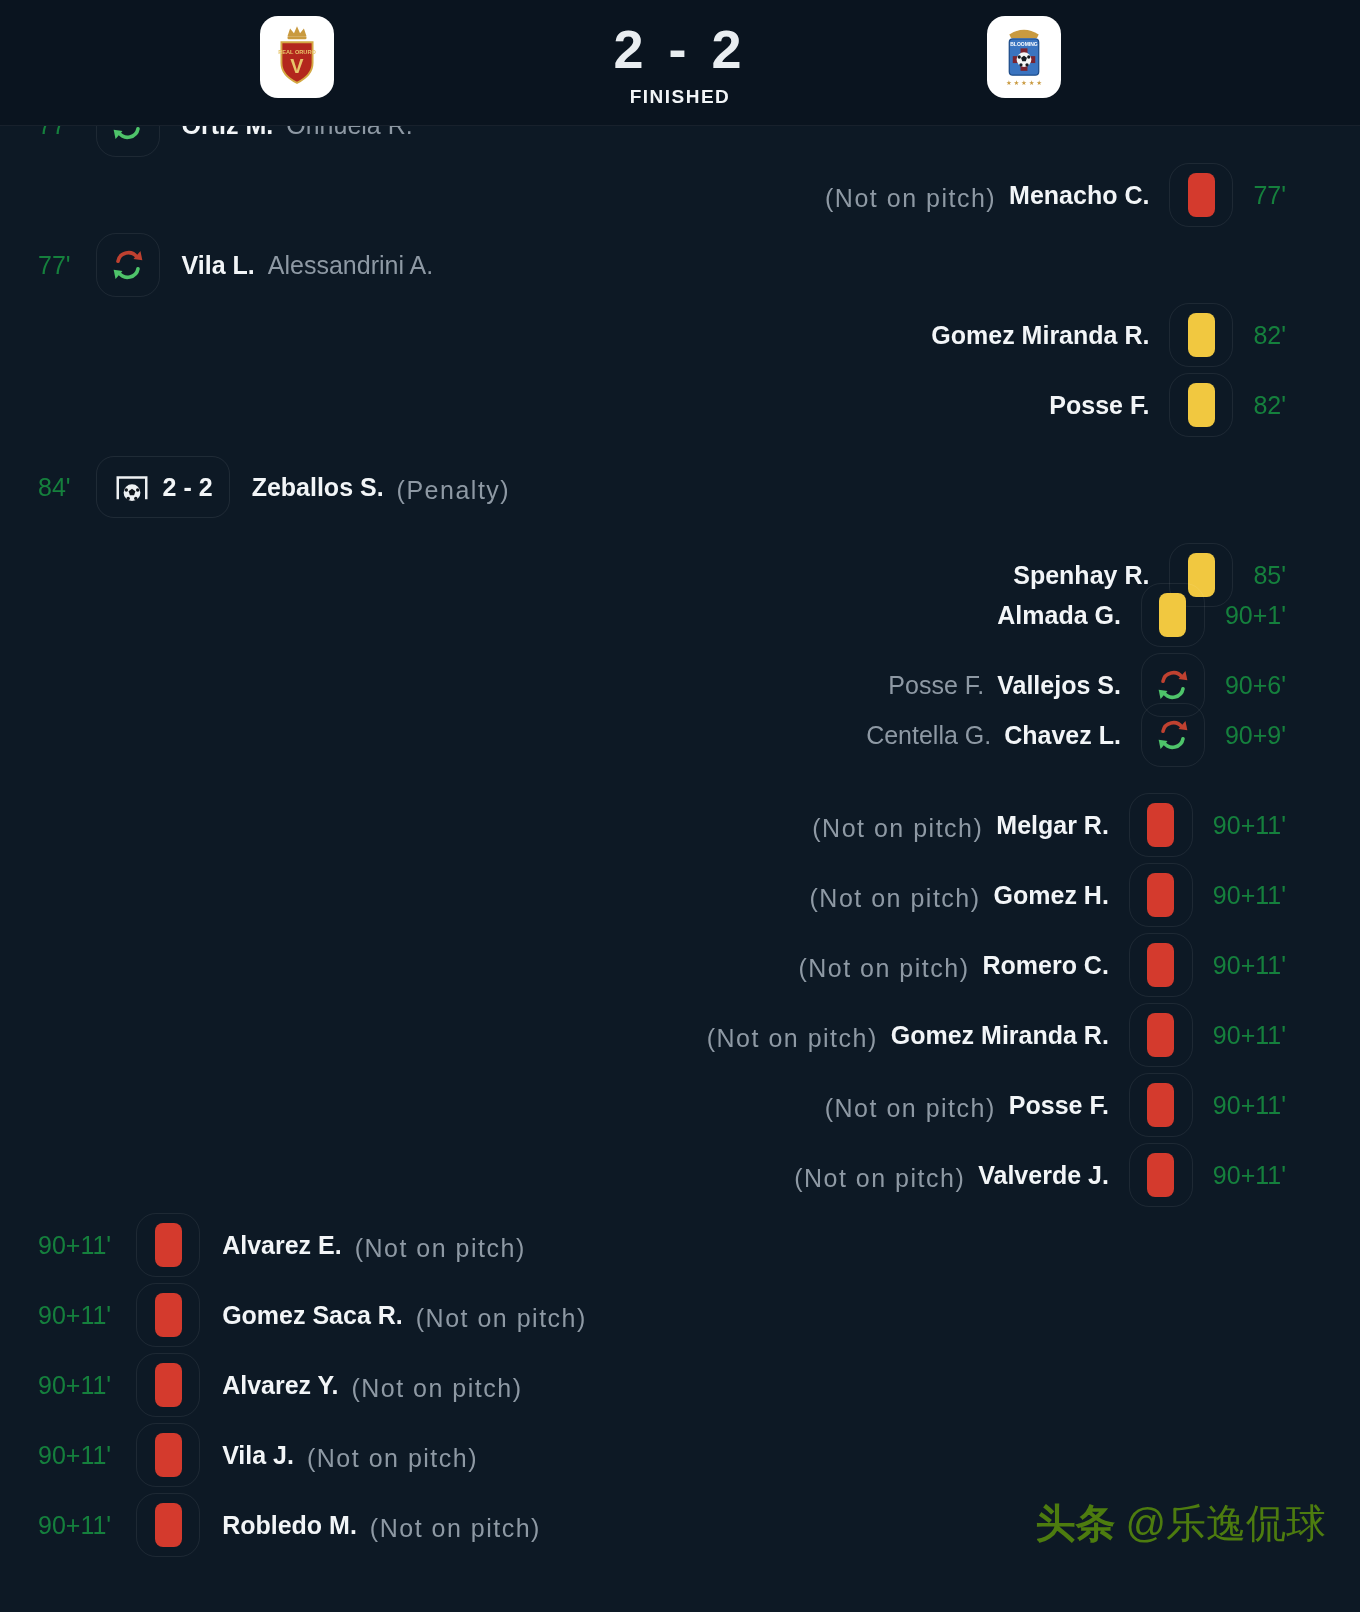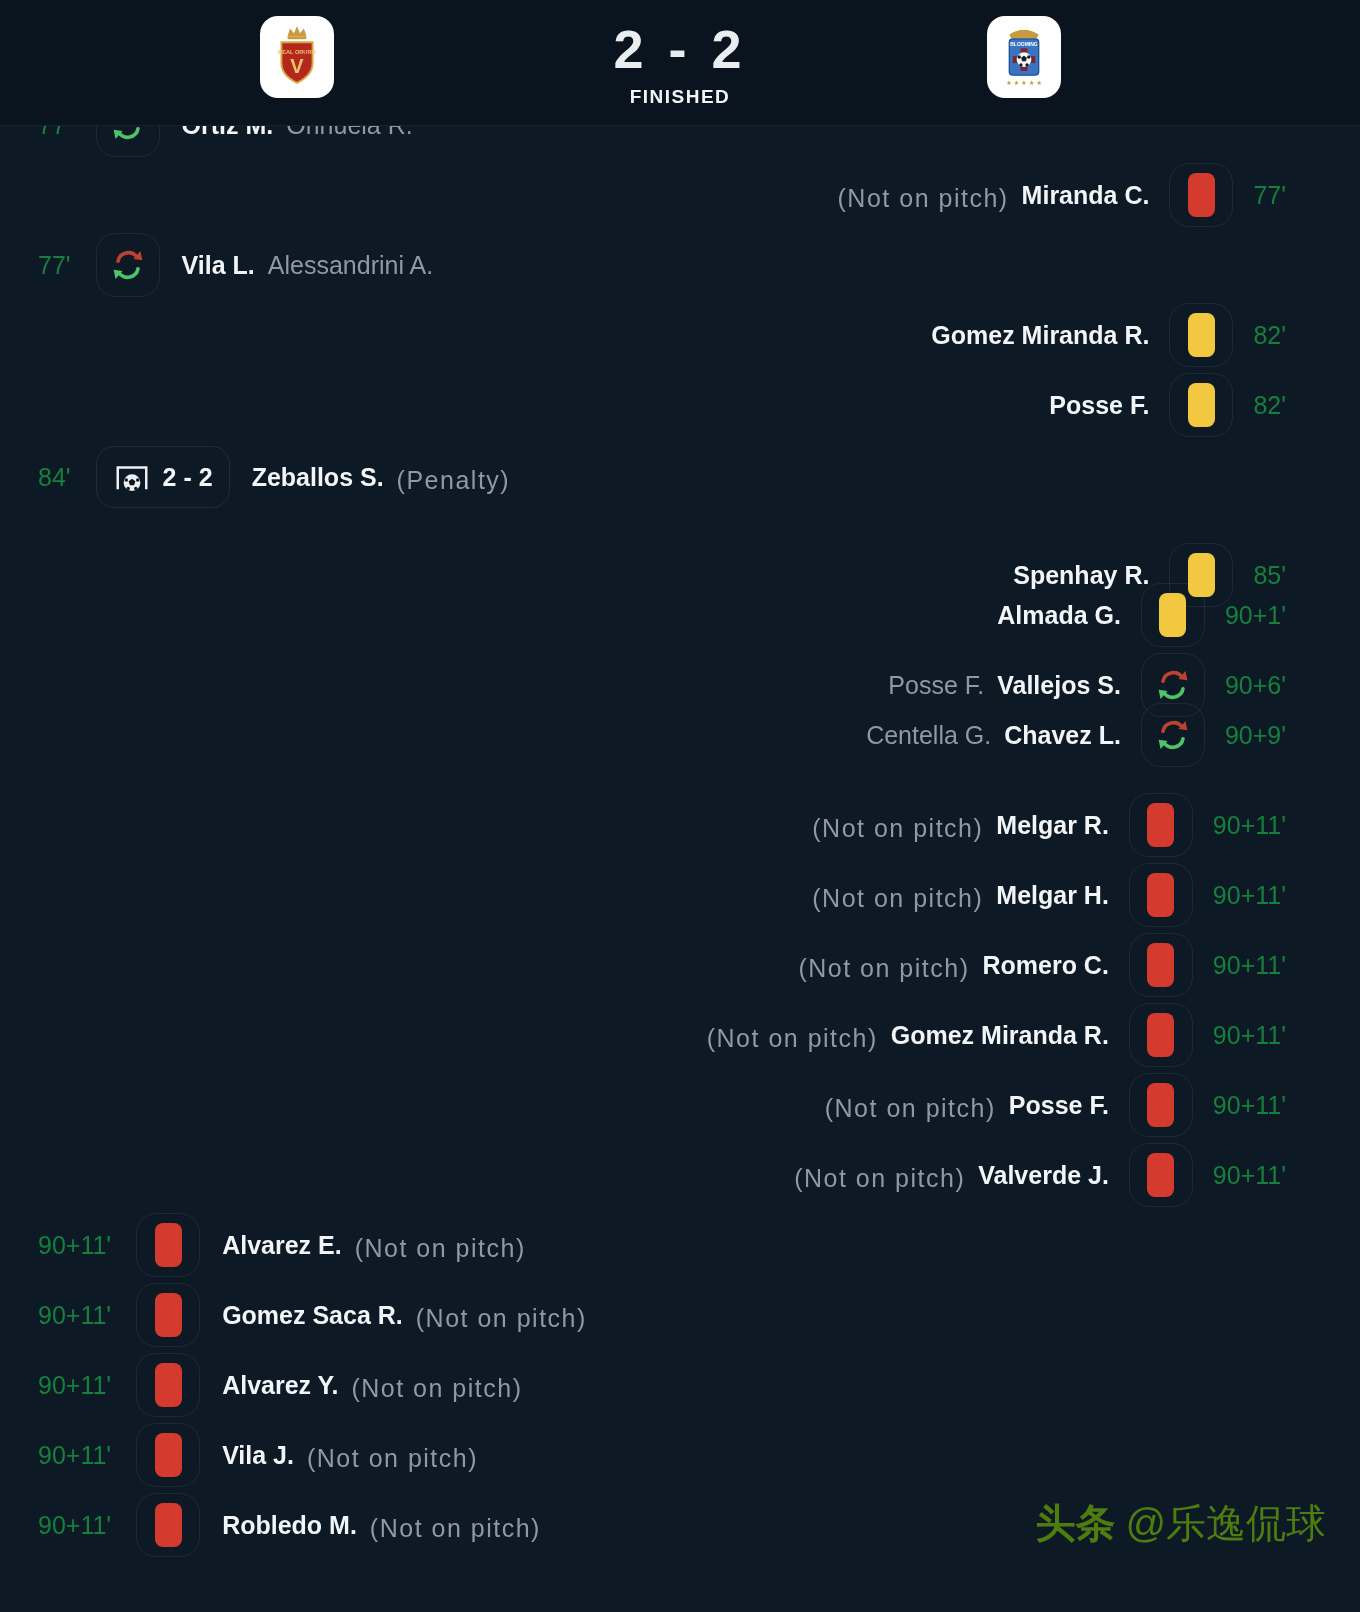--- a/index.html
+++ b/index.html
@@ -59,21 +59,21 @@
     <path d="M29.8 4.8 L31.6 13.6 L23.2 12.4 Z" fill="#bf4130"></path>
     <path d="M27.5 21.5 A10 10 0 0 1 9.5 25.4" fill="none" stroke="#4ec46a" stroke-width="3.4" stroke-linecap="round"></path>
     <path d="M6.2 31.2 L4.4 22.4 L12.8 23.6 Z" fill="#4ec46a"></path>
   </svg>
       </span>
       <span class="part player">Ortiz M.</span>
       <span class="part player-out">Orihuela R.</span>
     </div>
     <div class="row away" style="top: 160px;">
       <span class="part status">(Not on pitch)</span>
-      <span class="part player">Miranda C.</span>
+      <span class="part player">Menacho C.</span>
       <span class="icon-box">
         <span class="card red"></span>
       </span>
       <span class="time">77'</span>
     </div>
     <div class="row home" style="top: 230px;">
       <span class="time">77'</span>
       <span class="icon-box">
         <svg width="38" height="38" viewBox="0 0 36 36">
     <path d="M8.5 14.5 A10 10 0 0 1 26.5 10.6" fill="none" stroke="#bf4130" stroke-width="3.4" stroke-linecap="round"></path>
@@ -92,21 +92,21 @@
       </span>
       <span class="time">82'</span>
     </div>
     <div class="row away" style="top: 370px;">
       <span class="part player">Posse F.</span>
       <span class="icon-box">
         <span class="card yellow"></span>
       </span>
       <span class="time">82'</span>
     </div>
-    <div class="row home" style="top: 442px;">
+    <div class="row home" style="top: 452px;">
       <span class="time">84'</span>
       <span class="goal-pill">
         <svg width="38" height="34" viewBox="0 0 40 34">
     <path d="M5 30 V7 H35 V30" fill="none" stroke="#eef1f3" stroke-width="2.6"></path>
     <circle cx="20" cy="23" r="8.8" fill="#eef1f3"></circle>
     <path d="M20 18.8 l3.6 2.6 -1.4 4.2 h-4.4 l-1.4 -4.2 Z" fill="#10151b"></path>
     <circle cx="14" cy="20.2" r="1.8" fill="#10151b"></circle>
     <circle cx="26" cy="20.2" r="1.8" fill="#10151b"></circle>
     <circle cx="16" cy="29" r="1.8" fill="#10151b"></circle>
     <circle cx="24" cy="29" r="1.8" fill="#10151b"></circle>
@@ -159,21 +159,21 @@
     <div class="row away" style="top: 790px;">
       <span class="part status">(Not on pitch)</span>
       <span class="part player">Melgar R.</span>
       <span class="icon-box">
         <span class="card red"></span>
       </span>
       <span class="time">90+11'</span>
     </div>
     <div class="row away" style="top: 860px;">
       <span class="part status">(Not on pitch)</span>
-      <span class="part player">Melgar H.</span>
+      <span class="part player">Gomez H.</span>
       <span class="icon-box">
         <span class="card red"></span>
       </span>
       <span class="time">90+11'</span>
     </div>
     <div class="row away" style="top: 930px;">
       <span class="part status">(Not on pitch)</span>
       <span class="part player">Romero C.</span>
       <span class="icon-box">
         <span class="card red"></span>

